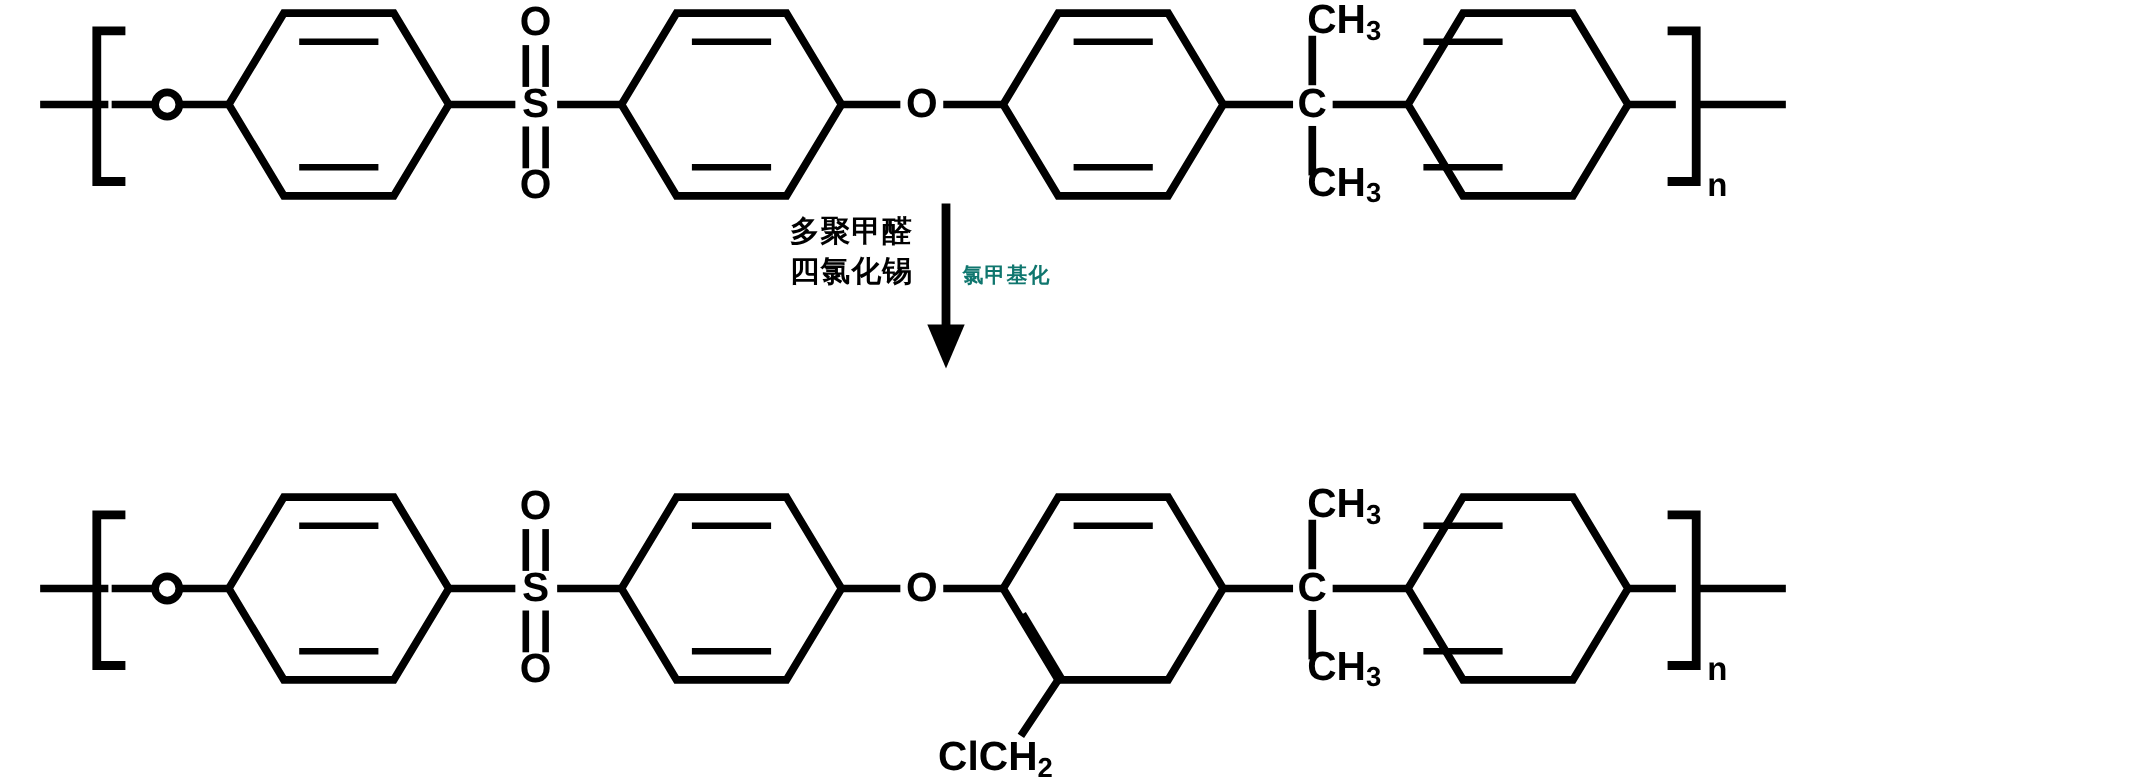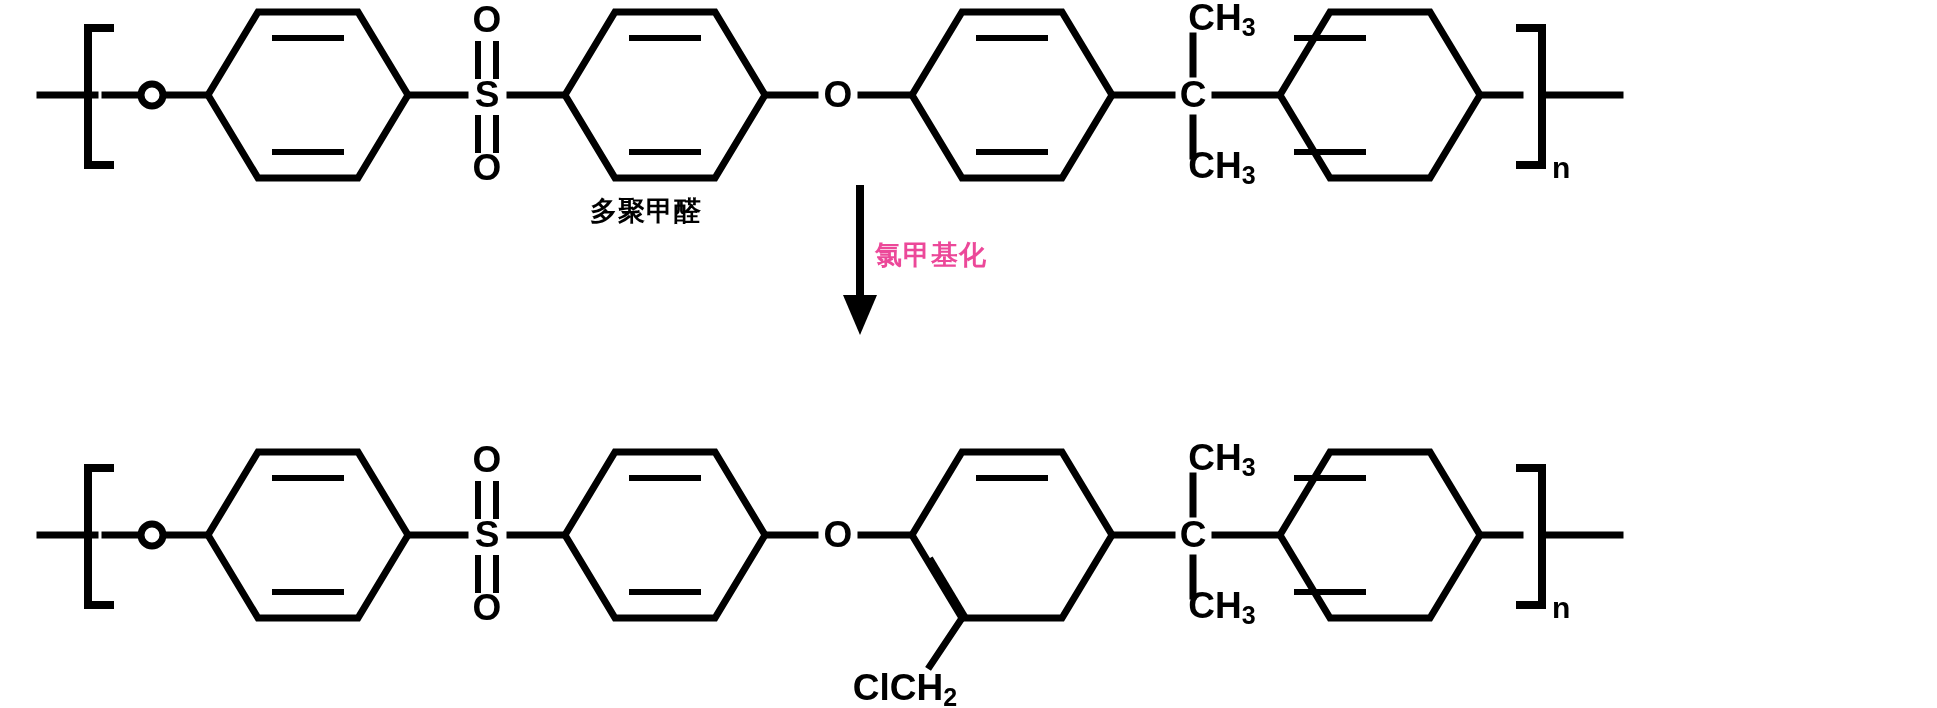--- a/index.html
+++ b/index.html
@@ -23,25 +23,25 @@
         text-anchor:middle;dominant-baseline:middle;}
   .sub{font-size:25px;}
   .nlabel{font-family:"Liberation Sans","DejaVu Sans",sans-serif;
           font-weight:bold;font-size:30px;fill:#000;}
   .ocircle{fill:#ffffff;stroke:#000;stroke-width:7;}
 
   .arrow-area{position:absolute;left:590px;top:185px;width:760px;height:155px;}
   .reagents{position:absolute;left:0px;top:8px;width:240px;
             font-family:"DejaVu Sans","Liberation Sans",sans-serif;
             font-size:27px;font-weight:bold;line-height:1.33;
-            color:#000;text-align:left;letter-spacing:1px;}
+            color:#000;text-align:right;letter-spacing:1px;}
   .reagents div{white-space:nowrap;}
   .cond-right{position:absolute;left:285px;top:52px;
             font-family:"DejaVu Sans","Liberation Sans",sans-serif;
-            font-size:27px;font-weight:bold;color:#ec4899;
+            font-size:19px;font-weight:bold;color:#0f766e;
             white-space:nowrap;letter-spacing:1px;}
 </style>
 </head>
 <body>
 
 <div class="scheme">
 
   <div class="row row-top">
     <svg width="1937" height="220" viewBox="0 0 1937 220">
 
@@ -110,20 +110,21 @@
       <text class="nlabel" x="1552" y="178">n</text>
 
       <line class="bond" x1="1542" y1="95" x2="1620" y2="95"></line>
     </svg>
   </div>
 
   <div class="arrow-area">
 
     <div class="reagents">
       <div>多聚甲醛</div>
+      <div>四氯化锡</div>
     </div>
 
     <svg width="120" height="155" style="position:absolute;left:210px;top:0px;">
       <line x1="60" y1="0" x2="60" y2="122" stroke="#000" stroke-width="8"></line>
       <polygon points="60,150 43,110 77,110" fill="#000"></polygon>
     </svg>
 
     <div class="cond-right">氯甲基化</div>
   </div>
 

